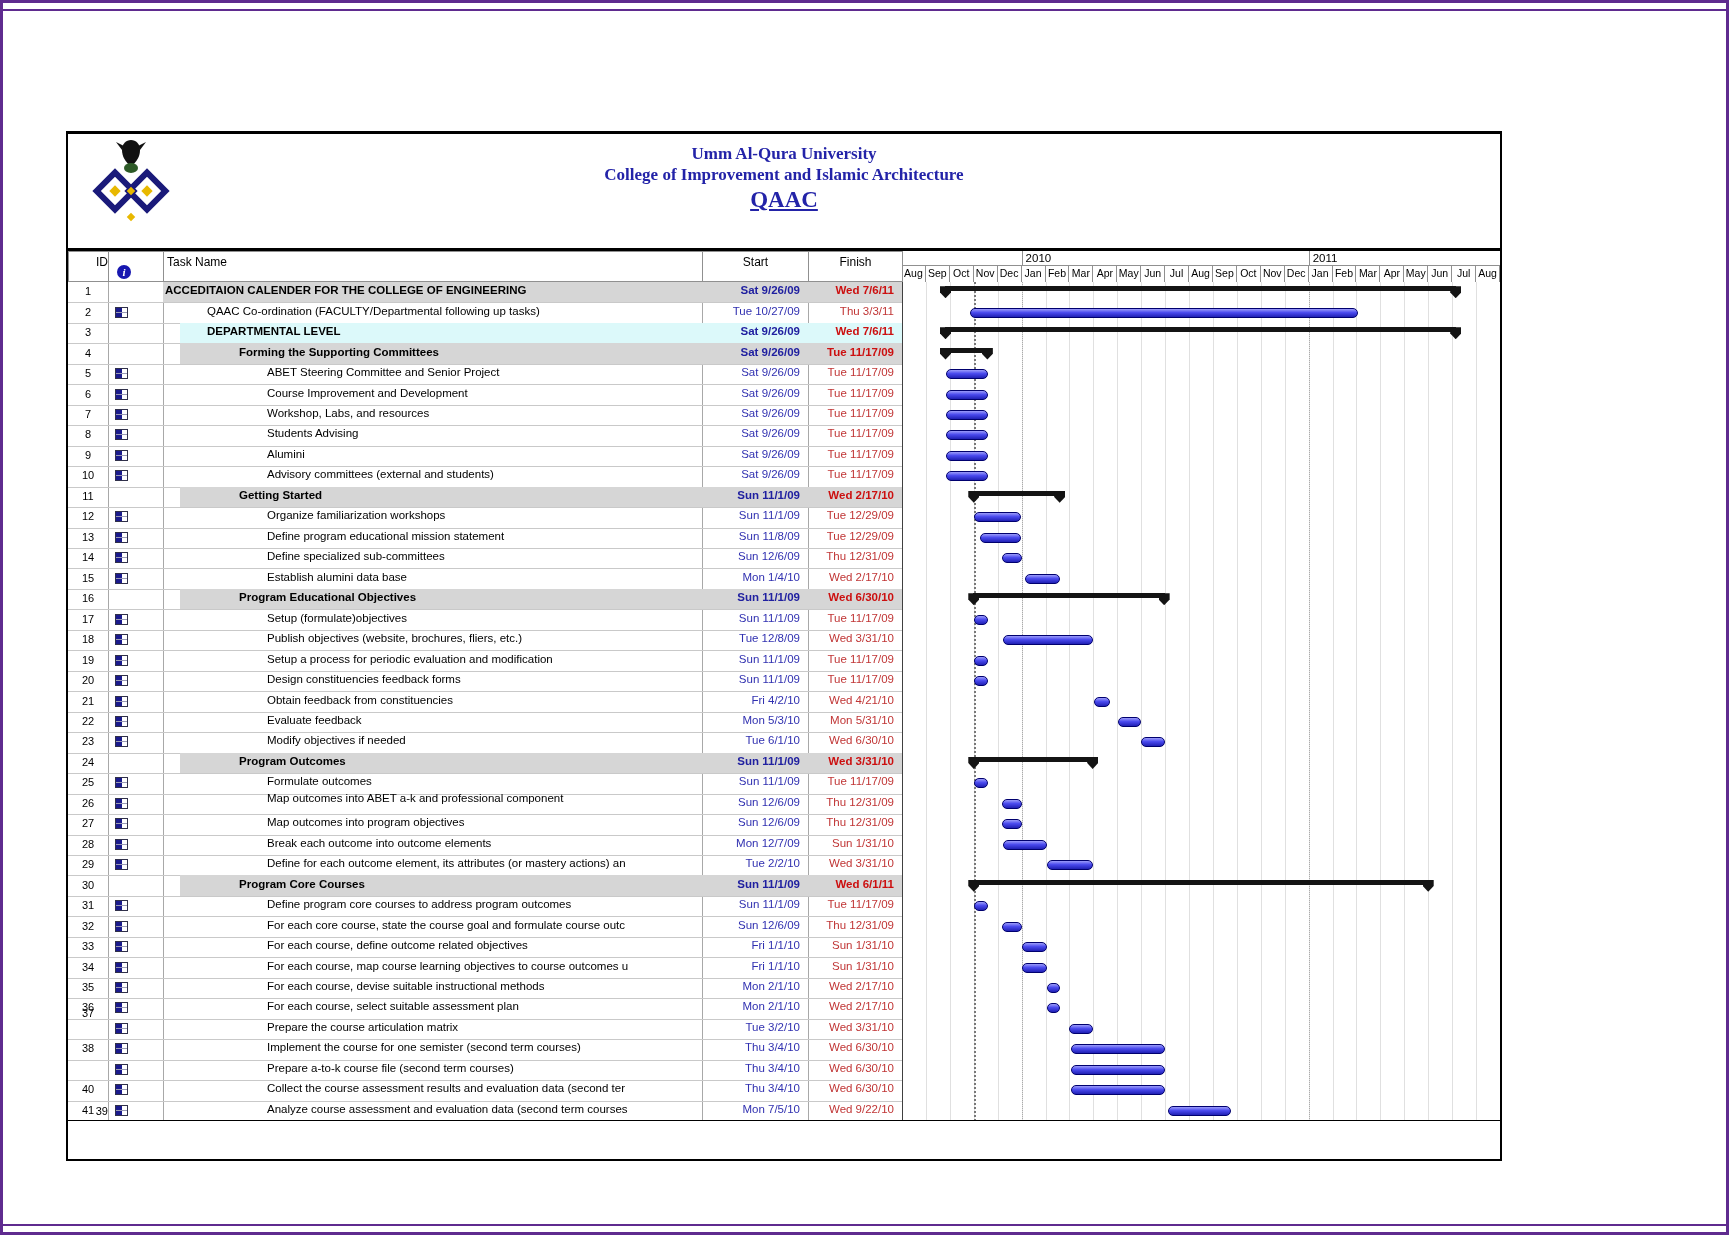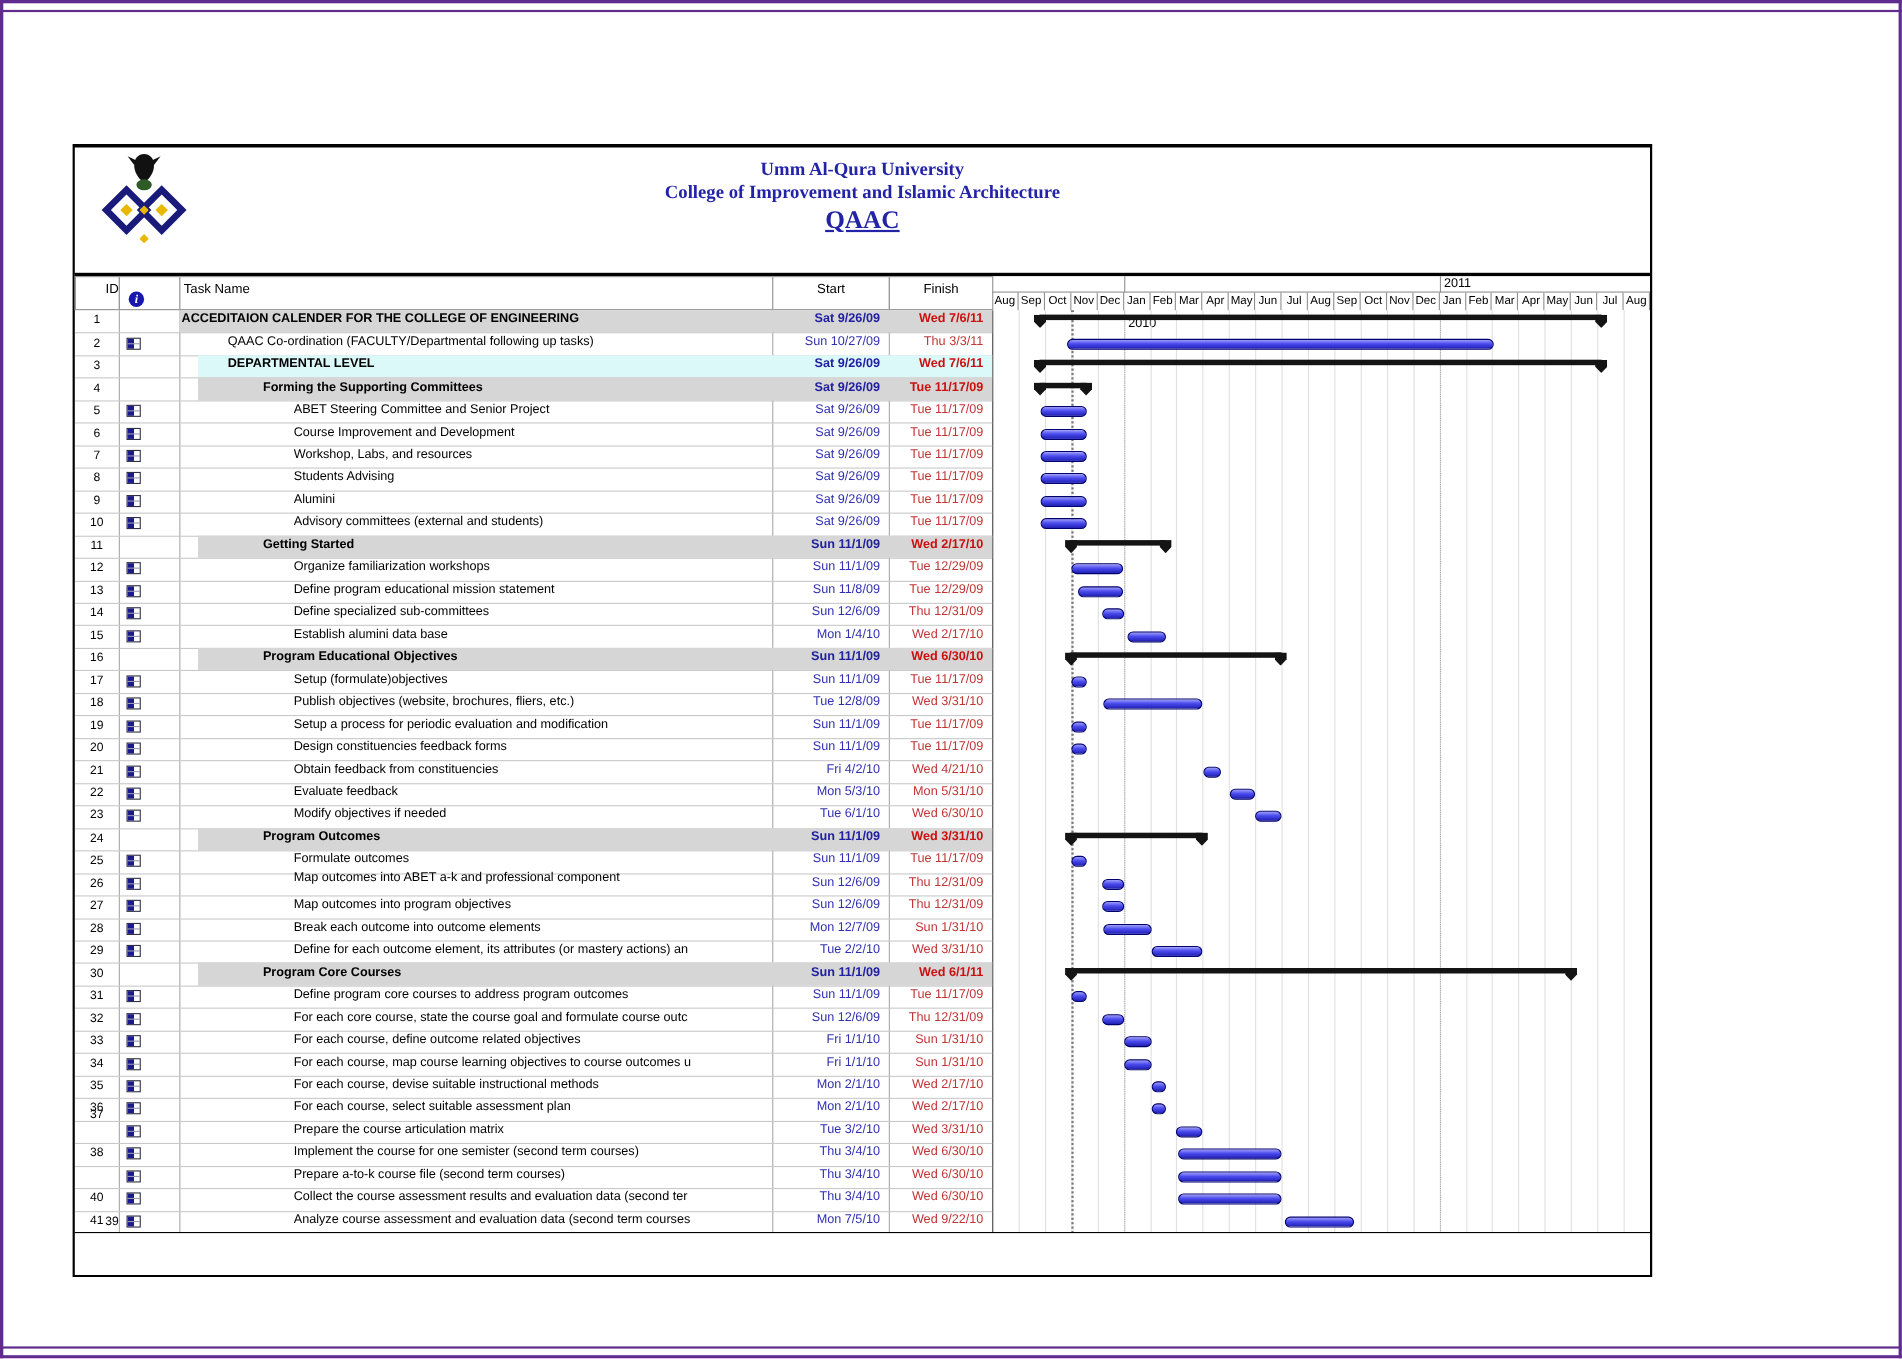--- a/index.html
+++ b/index.html
@@ -97,21 +97,21 @@
   <div class="hcell" style="left:634px;width:107px;">
     <div class="hlab" style="text-align:center;">Start</div>
   </div>
   <div class="hcell" style="left:740px;width:95px;">
     <div class="hlab" style="text-align:center;">Finish</div>
   </div>
 
   <div id="chead">
     <div class="yrow" id="yrow">
         <div class="ytick" style="left: 119.6px;"></div>
-        <div class="ylab" style="left: 123.6px; margin-top: 36px;">2010</div>
+        <div class="ylab" style="left: 123.6px;">2010</div>
         <div class="ytick" style="left: 406.64px;"></div>
         <div class="ylab" style="left: 410.64px;">2011</div>
       </div>
     <div id="mrow">
         <div class="mcell" style="left: 0px; width: 23.92px;">Aug</div>
         <div class="mcell" style="left: 23.92px; width: 23.92px;">Sep</div>
         <div class="mcell" style="left: 47.84px; width: 23.92px;">Oct</div>
         <div class="mcell" style="left: 71.76px; width: 23.92px;">Nov</div>
         <div class="mcell" style="left: 95.68px; width: 23.92px;">Dec</div>
         <div class="mcell" style="left: 119.6px; width: 23.92px;">Jan</div>
@@ -176,21 +176,21 @@
       <div class="tname" style="left: 97px; top: 2.23171px; width: 535px; font-weight: bold;">ACCEDITAION CALENDER FOR THE COLLEGE OF ENGINEERING</div>
       <div class="dstart" style="left: 636px; top: 2.23171px; width: 96px; color: rgb(32, 32, 160); font-weight: bold;">Sat 9/26/09</div>
       <div class="dfin" style="left: 742px; top: 2.23171px; width: 84px; color: rgb(204, 15, 15); font-weight: bold;">Wed 7/6/11</div>
       <div class="sbar" style="left: 877.005px; top: 4.23171px; width: 511.204px;"></div>
       <div class="scap" style="left: 872.005px; top: 4.23171px;"></div>
       <div class="scap" style="left: 1382.21px; top: 4.23171px;"></div>
       <div class="rowline" style="top: 40.9268px;"></div>
       <div class="idtxt" style="top: 23.6951px;">2</div>
       <div class="noteicon" style="left: 47px; top: 24.6951px;"></div>
       <div class="tname" style="left: 139px; top: 22.6951px; width: 493px;">QAAC Co-ordination (FACULTY/Departmental following up tasks)</div>
-      <div class="dstart" style="left: 636px; top: 22.6951px; width: 96px; color: rgb(48, 48, 176);">Sun 10/27/09</div>
+      <div class="dstart" style="left: 636px; top: 22.6951px; width: 96px; color: rgb(48, 48, 176);">Tue 10/27/09</div>
       <div class="dfin" style="left: 742px; top: 22.6951px; width: 84px; color: rgb(192, 53, 53);">Thu 3/3/11</div>
       <div class="tbar" style="left: 902.365px; top: 25.6951px; width: 387.618px;"></div>
       <div class="band" style="left: 112px; top: 40.9268px; width: 722px; height: 20.4634px; background: rgb(220, 249, 250);"></div>
       <div class="rowline" style="top: 61.3902px;"></div>
       <div class="idtxt" style="top: 44.1585px;">3</div>
       <div class="tname" style="left: 139px; top: 43.1585px; width: 493px; font-weight: bold;">DEPARTMENTAL LEVEL</div>
       <div class="dstart" style="left: 636px; top: 43.1585px; width: 96px; color: rgb(32, 32, 160); font-weight: bold;">Sat 9/26/09</div>
       <div class="dfin" style="left: 742px; top: 43.1585px; width: 84px; color: rgb(204, 15, 15); font-weight: bold;">Wed 7/6/11</div>
       <div class="sbar" style="left: 877.005px; top: 45.1585px; width: 511.204px;"></div>
       <div class="scap" style="left: 872.005px; top: 45.1585px;"></div>

